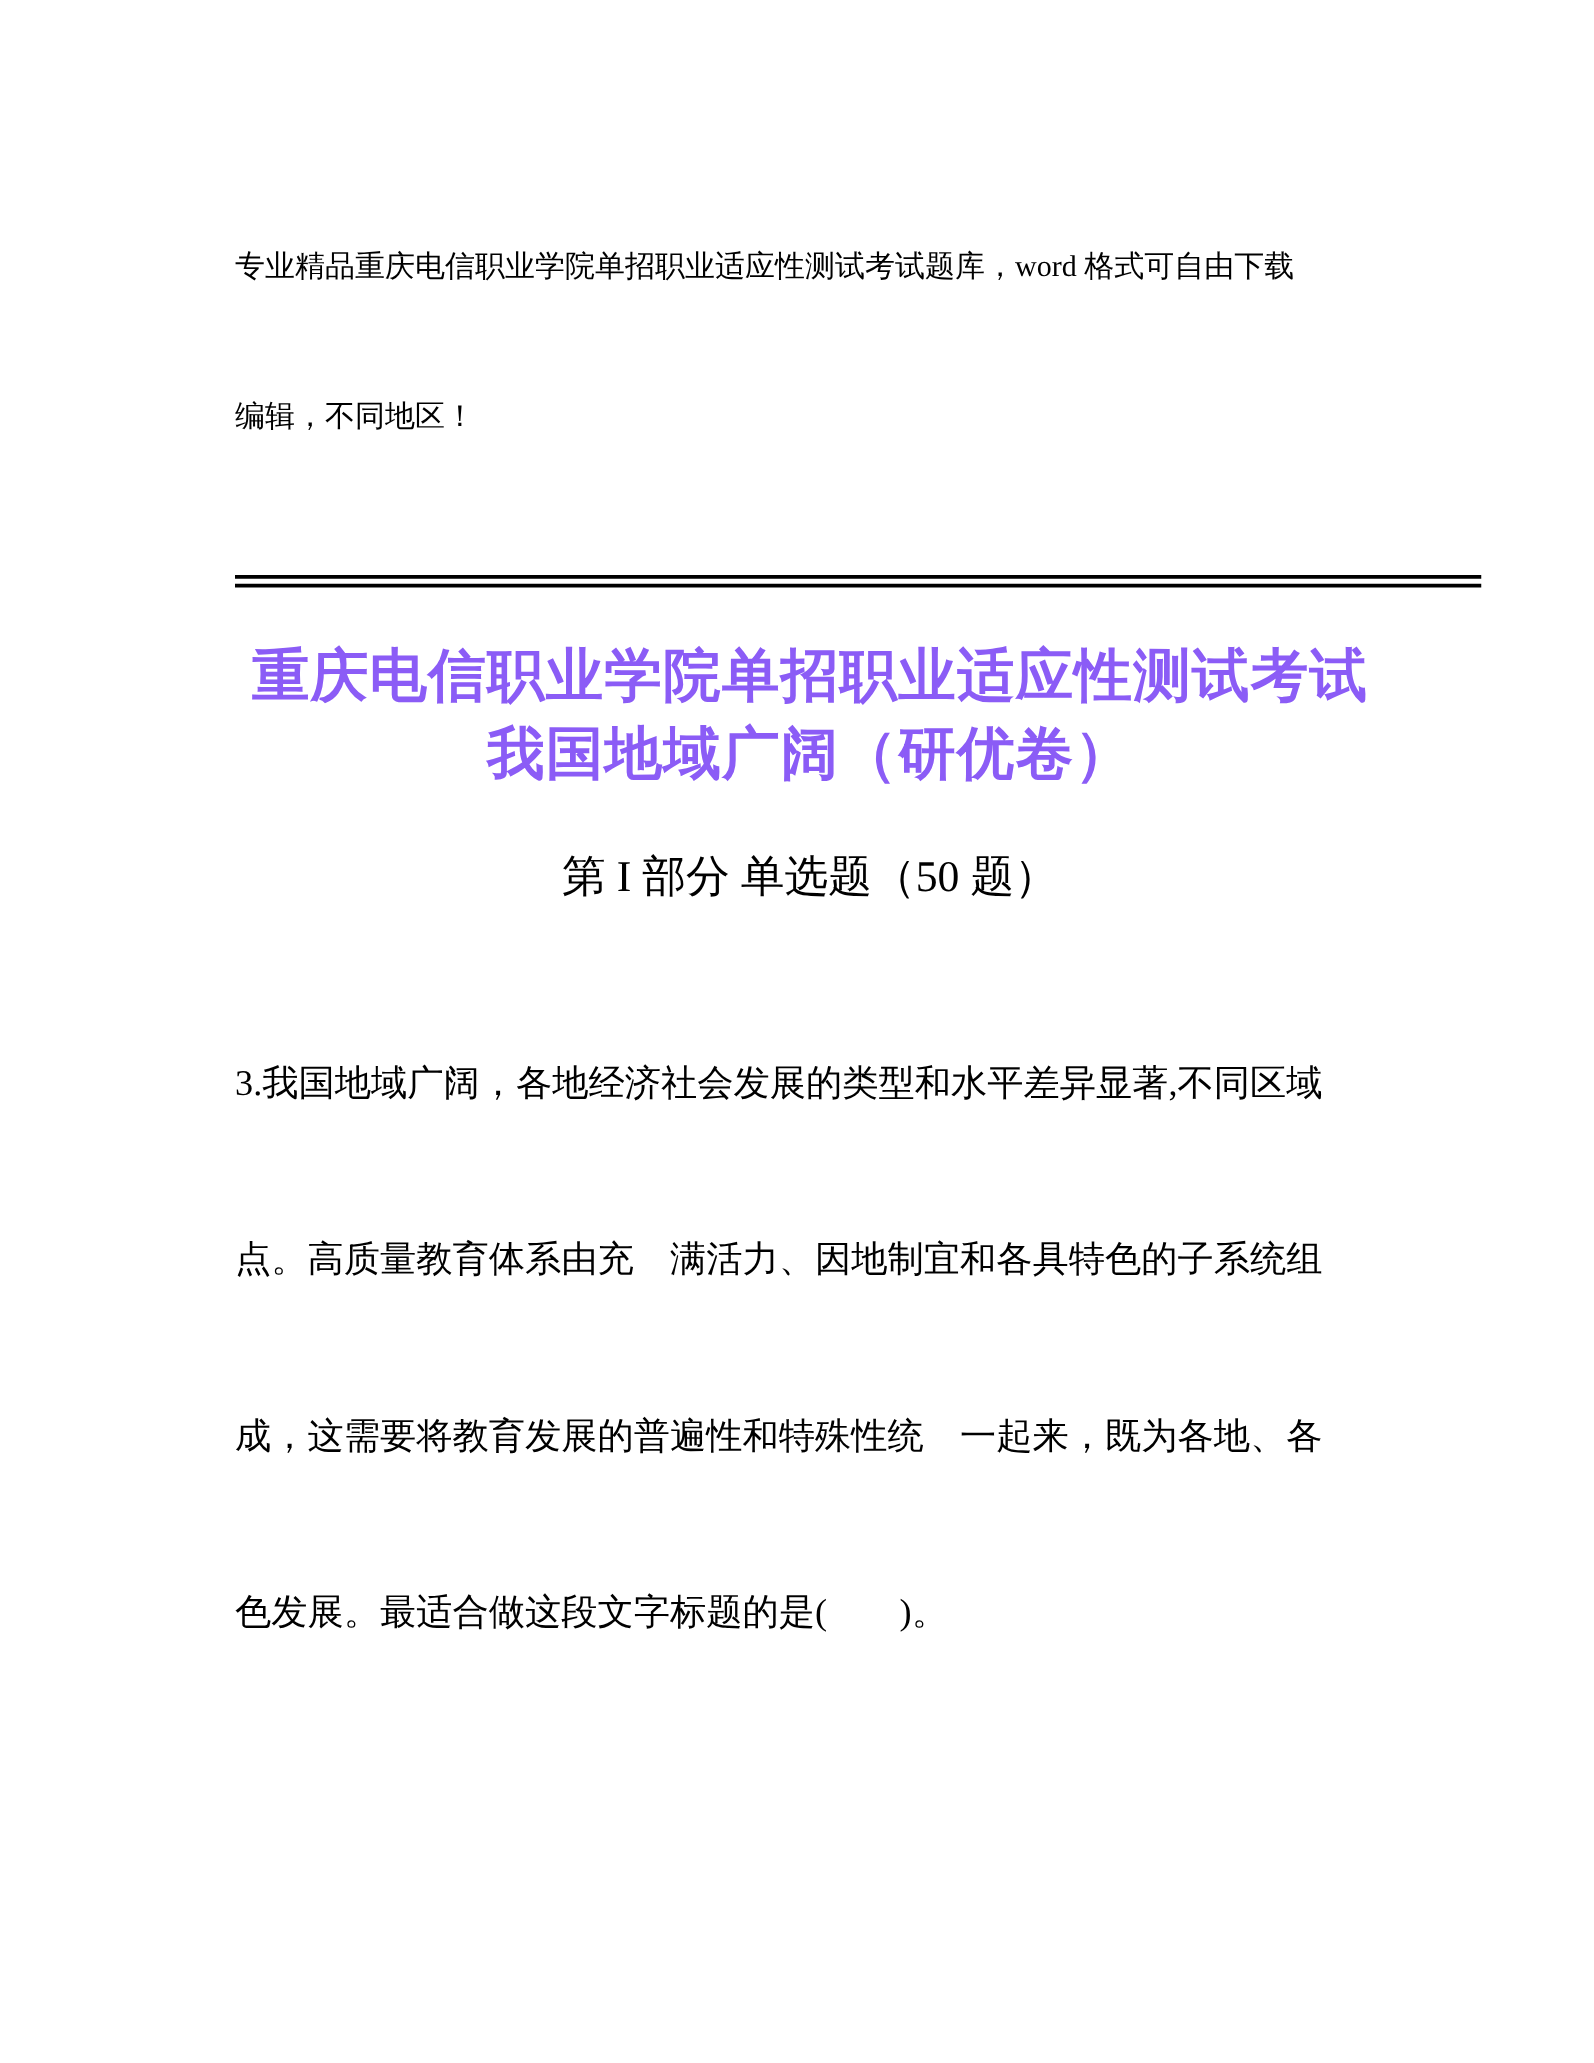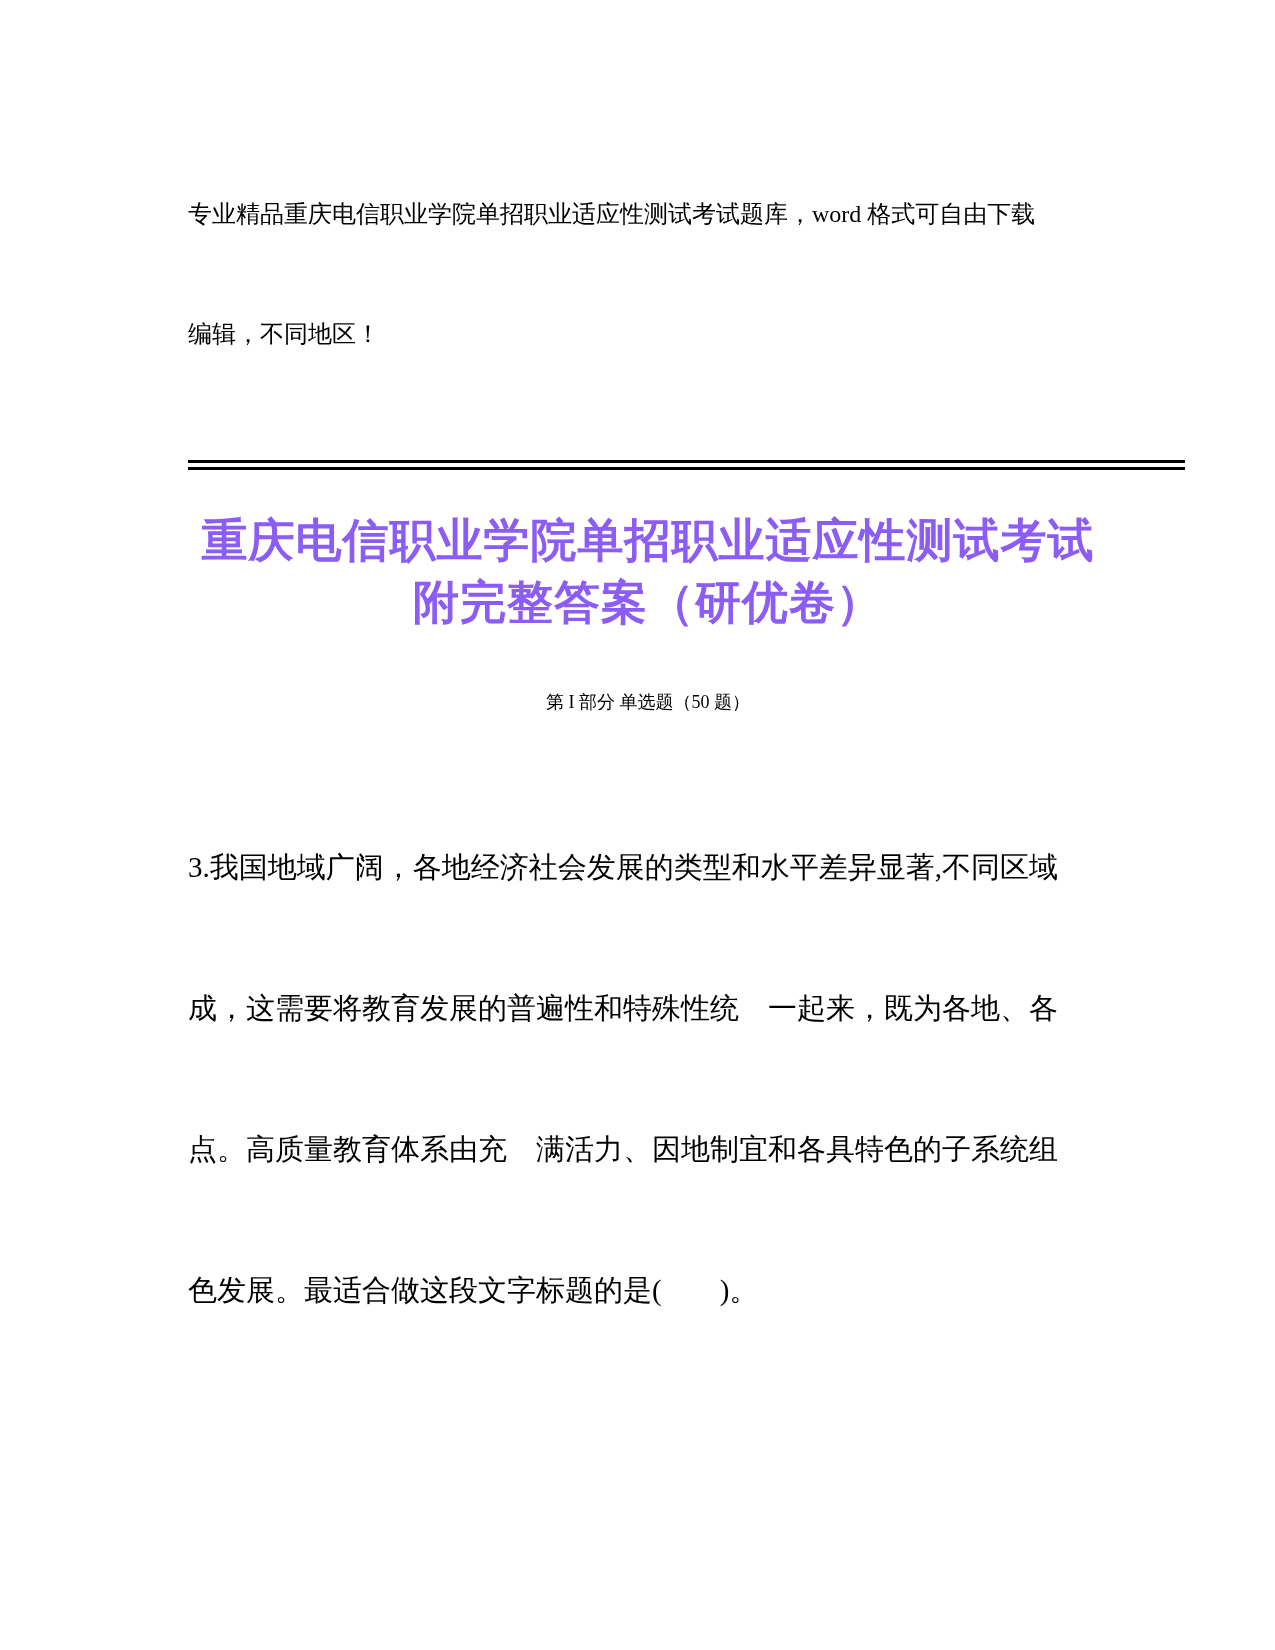--- a/index.html
+++ b/index.html
@@ -43,21 +43,21 @@
   .doc-title {
     margin-top: 40px;
     font-size: 46px;
     line-height: 62px;
     font-weight: bold;
     color: #8b5cf6;
     letter-spacing: 1px;
   }
   .section-heading {
     margin-top: 50px;
-    font-size: 18px;
+    font-size: 35px;
     line-height: 36px;
   }
   .question {
     font-size: 29px;
     line-height: 47px;
     white-space: pre;
   }
   .question-1 { margin-top: 30px; }
 </style>
 </head>
@@ -69,27 +69,27 @@
     <div class="header-note">
       <div>专业精品重庆电信职业学院单招职业适应性测试考试题库，word 格式可自由下载</div>
       <div>编辑，不同地区！</div>
     </div>
 
     <div class="rule-double"></div>
 
     <div class="center-col">
       <div class="doc-title">
         <div>重庆电信职业学院单招职业适应性测试考试</div>
-        <div>附完整答案（研优卷）</div>
+        <div>我国地域广阔（研优卷）</div>
       </div>
 
       <div class="section-heading">第 I 部分 单选题（50 题）</div>
     </div>
 
     <div class="question question-1">
       <div>3.我国地域广阔，各地经济社会发展的类型和水平差异显著,不同区域</div>
+      <div>点。高质量教育体系由充　满活力、因地制宜和各具特色的子系统组</div>
       <div>成，这需要将教育发展的普遍性和特殊性统　一起来，既为各地、各</div>
-      <div>点。高质量教育体系由充　满活力、因地制宜和各具特色的子系统组</div>
       <div>色发展。最适合做这段文字标题的是(　　)。</div>
     </div>
 
   </div>
 </div>
 
 </body></html>

